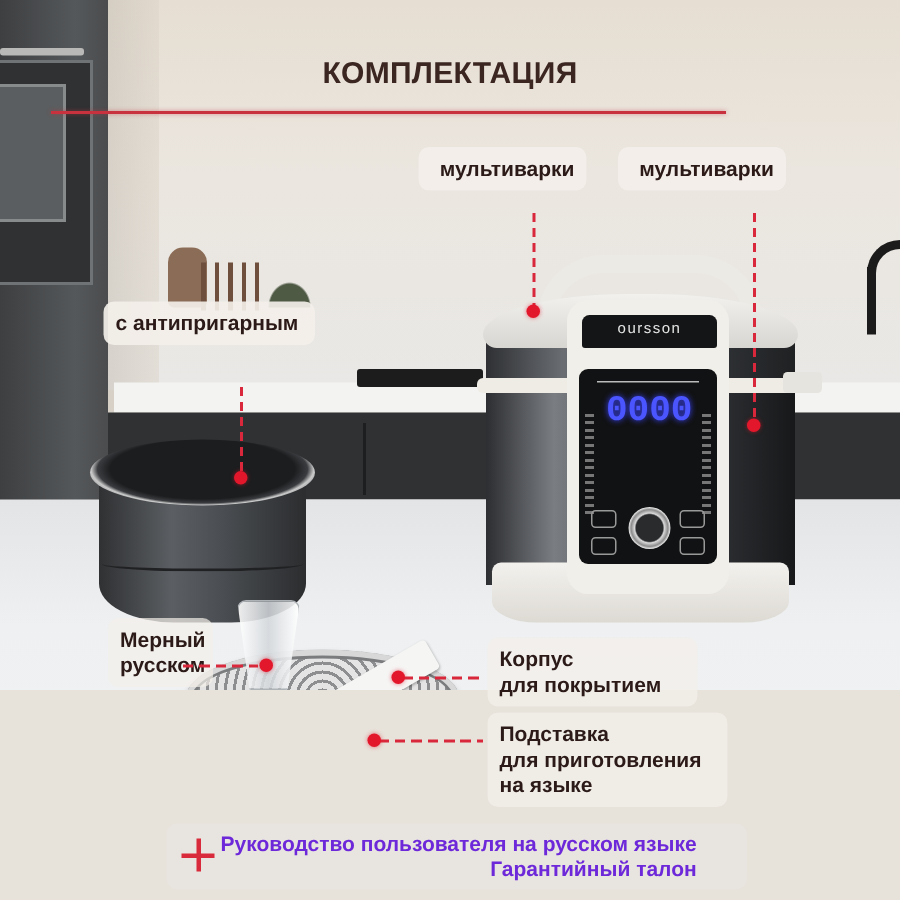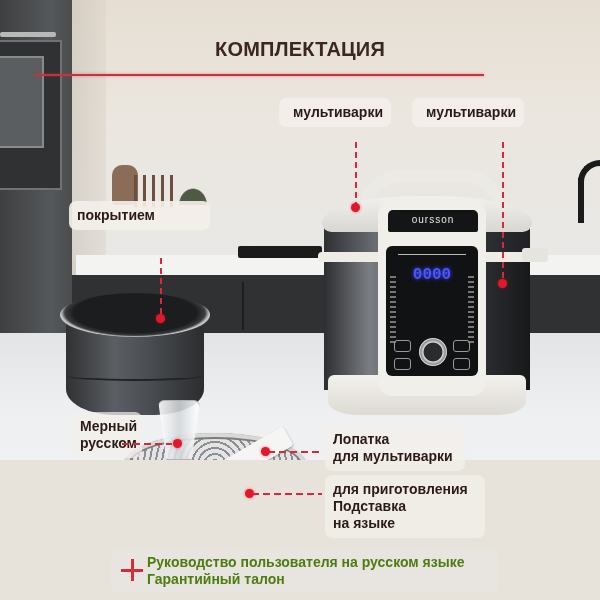--- a/index.html
+++ b/index.html
@@ -57,21 +57,21 @@
   .ring { position: absolute; left: 0; top: 82px; width: 218px; height: 10px; background: #efece6; border-radius: 4px; }
   .ear { position: absolute; left: 204px; top: 78px; width: 26px; height: 14px; background: #e6e4df; border-radius: 3px; }
   .body-main { position: absolute; left: 6px; top: 90px; width: 206px; height: 130px;
           background: linear-gradient(90deg, #2c2e31 0%, #7a7d82 22%, #4b4e52 48%, #2a2c2f 78%, #16181a 100%); }
   .base { position: absolute; left: 10px; top: 205px; width: 198px; height: 40px;
           background: linear-gradient(180deg, #f3f1ed, #dddad4); border-radius: 6px 6px 30px 30px / 6px 6px 14px 14px; }
   .panel-frame { position: absolute; left: 60px; top: 30px; width: 108px; height: 196px; background: #f1efea; border-radius: 14px; }
   .logo-bar { position: absolute; left: 70px; top: 40px; width: 90px; height: 22px; background: #141516; border-radius: 5px 5px 2px 2px; }
   .logo { position: absolute; left: 0; right: 0; top: 4px; text-align: center; color: #e6e6e6; font-size: 10px; letter-spacing: 1px; }
   .panel { position: absolute; left: 68px; top: 76px; width: 92px; height: 130px; background: #111213; border-radius: 6px; }
-  .display { position: absolute; left: 18px; top: 18px; width: 56px; height: 22px; color: #4b55ff; font-family: "Liberation Mono", monospace; font-size: 16px; font-weight: bold; letter-spacing: 0px; text-shadow: 0 0 4px #3b44ff; text-align: center; line-height: 22px; }
+  .display { position: absolute; left: 18px; top: 18px; width: 56px; height: 22px; color: #4b55ff; font-family: "Liberation Mono", monospace; font-size: 24px; font-weight: bold; letter-spacing: 0px; text-shadow: 0 0 4px #3b44ff; text-align: center; line-height: 22px; }
   .panel-line { position: absolute; left: 12px; top: 8px; width: 68px; height: 1px; background: #bbb; }
   .panel-dots { position: absolute; left: 4px; top: 30px; width: 6px; height: 70px; background: repeating-linear-gradient(180deg, #777 0 2px, transparent 2px 5px); }
   .panel-dots.r { left: 82px; }
   .pbtn { position: absolute; width: 17px; height: 12px; border: 1px solid #999; border-radius: 3px; }
   .knob { position: absolute; left: 33px; top: 92px; width: 28px; height: 28px; border-radius: 50%;
           background: radial-gradient(circle, #2a2b2d 0 45%, #d9d9d9 50%, #8c8c8c 62%, #eaeaea 70%, #333 76%); }
 
   
   .tray { position: absolute; left: 124px; top: 433px; width: 182px; height: 64px; border-radius: 50%;
           background: repeating-radial-gradient(circle at 50% 50%, #e4e4e4 0 4px, #8c8e90 4px 6px), #c9c9c9;
@@ -93,21 +93,21 @@
 
   .dash-v { position: absolute; width: 2px; background: repeating-linear-gradient(180deg, #d9283b 0 6px, transparent 6px 10px); }
   .dash-h { position: absolute; height: 2px; background: repeating-linear-gradient(90deg, #d9283b 0 7px, transparent 7px 11px); }
   .dot { position: absolute; width: 9px; height: 9px; border-radius: 50%; background: #e3172c; box-shadow: 0 0 3px rgba(227,23,44,.6); }
 
   .footer-box { position: absolute; left: 111px; top: 549px; width: 387px; height: 44px; background: rgba(232,228,223,.96); border-radius: 7px; }
   .plus { position: absolute; left: 10px; top: 10px; width: 22px; height: 22px; }
   .plus::before, .plus::after { content: ""; position: absolute; background: #d92a3b; }
   .plus::before { left: 0; top: 10px; width: 22px; height: 3px; }
   .plus::after { left: 10px; top: 0; width: 3px; height: 22px; }
-  .footer-text { position: absolute; left: 36px; top: 5px; font-size: 14px; font-weight: bold; color: #4d7c0f; line-height: 17px; }
+  .footer-text { position: absolute; left: 36px; top: 5px; font-size: 14px; font-weight: bold; color: #6d28d9; line-height: 17px; text-align: right; }
   .footer-text span { display: block; }
 </style>
 </head>
 <body>
 
 <div class="scene">
   <div class="wall"></div>
   <div class="oven-column">
     <div class="oven-handle"></div>
     <div class="oven-frame"></div>
@@ -173,42 +173,42 @@
 <div class="dash-v" style="left:355px;top:142px;height:64px;"></div>
 <div class="dot" style="left:351px;top:203px;"></div>
 
 <div class="label r-align" style="left:412px;top:98px;width:112px;">
   <span>мультиварки</span>
 </div>
 <div class="dash-v" style="left:502px;top:142px;height:140px;"></div>
 <div class="dot" style="left:498px;top:279px;"></div>
 
 <div class="label" style="left:69px;top:201px;width:141px;">
-  <span>покрытием</span>
+  <span>с антипригарным</span>
 </div>
 <div class="dash-v" style="left:160px;top:258px;height:56px;"></div>
 <div class="dot" style="left:156px;top:314px;"></div>
 
 <div class="label" style="left:48px;top:412px;width:70px;background:rgba(243,239,233,.7);margin-left:24px;">
   <span>Мерный</span>
   <span>русском</span>
 </div>
 <div class="dash-h" style="left:122px;top:443px;width:50px;"></div>
 <div class="dot" style="left:173px;top:439px;"></div>
 
 <div class="label" style="left:325px;top:425px;width:140px;background:rgba(243,239,233,.75);">
-  <span>Лопатка</span>
-  <span>для мультиварки</span>
+  <span>Корпус</span>
+  <span>для покрытием</span>
 </div>
 <div class="dash-h" style="left:268px;top:451px;width:55px;"></div>
 <div class="dot" style="left:261px;top:447px;"></div>
 
 <div class="label" style="left:325px;top:475px;width:160px;background:rgba(243,239,233,.75);">
+  <span>Подставка</span>
   <span>для приготовления</span>
-  <span>Подставка</span>
   <span>на языке</span>
 </div>
 <div class="dash-h" style="left:252px;top:493px;width:70px;"></div>
 <div class="dot" style="left:245px;top:489px;"></div>
 
 <div class="footer-box">
   <div class="plus"></div>
   <div class="footer-text">
     <span>Руководство пользователя на русском языке</span>
     <span>Гарантийный талон</span>

